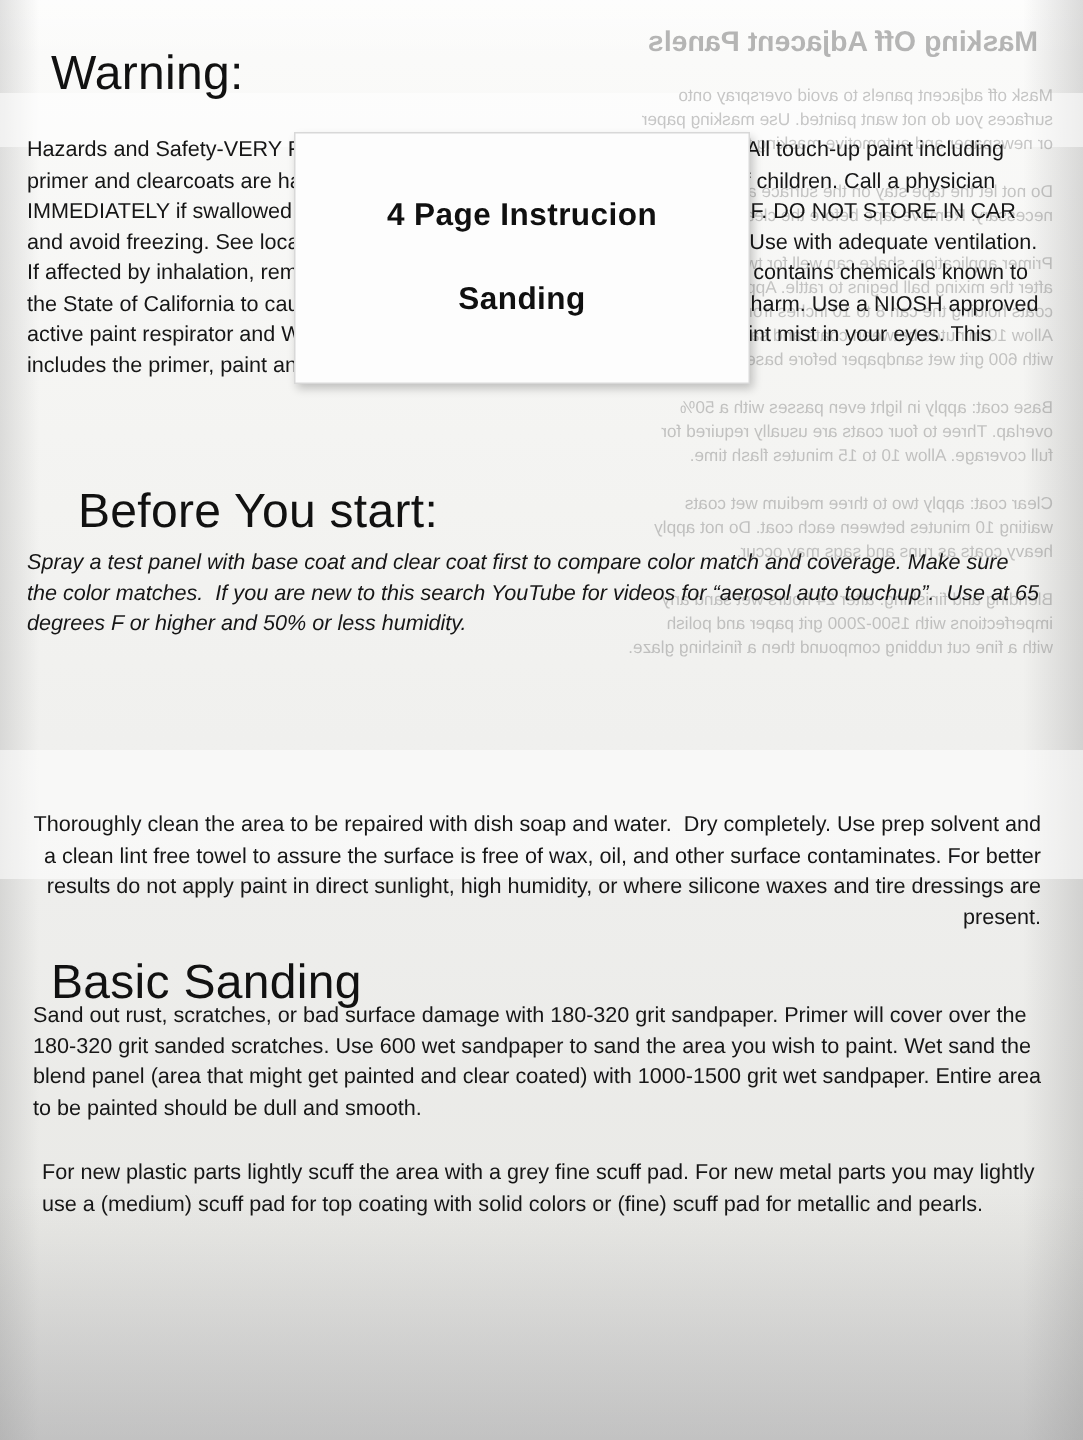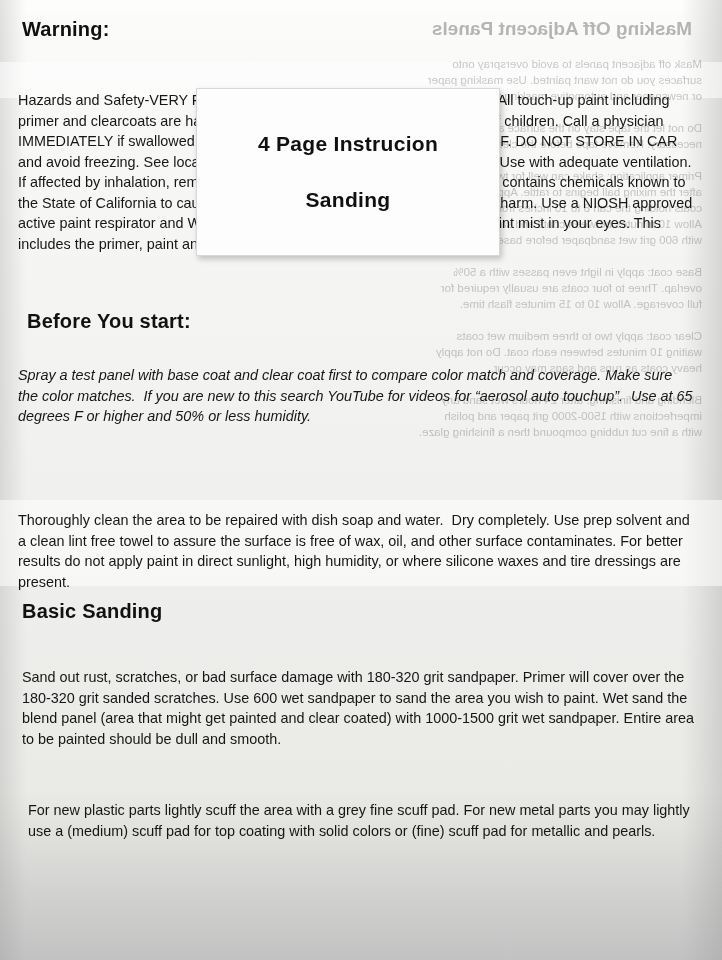--- a/index.html
+++ b/index.html
@@ -74,23 +74,23 @@
   }
 
   
   .content {
     position: absolute;
     left: 0; top: 0;
     width: 722px; height: 960px;
   }
   h2.section {
     position: absolute;
-    margin: 4px;
-    font-weight: bold;
-    font-size: 20px;
+    margin: 16px;
+    font-weight: normal;
+    font-size: 32px;
     letter-spacing: .2px;
     color: #111;
   }
   p.para {
     position: absolute;
     margin: 0;
     font-size: 14.4px;
     line-height: 20.5px;
     color: #161616;
     white-space: pre-wrap;
@@ -156,28 +156,28 @@
 
 Blending and finishing: after 24 hours wet sand any
 imperfections with 1500-2000 grit paper and polish
 with a fine cut rubbing compound then a finishing glaze.</div>
 
   <div class="content">
 
     <h2 class="section" style="left:18px; top:14px;">Warning:</h2>
     <p class="para" style="left:18px; top:90px; width:676px;">Hazards and Safety-VERY FLAMMABLE. Keep away from heat and flame. All touch-up paint including primer and clearcoats are harmful or fatal if swallowed. Keep out of reach of children. Call a physician IMMEDIATELY if swallowed. Store in a cool dry place between 45F and 120F. DO NOT STORE IN CAR and avoid freezing. See local, state, federal regulations for proper disposal. Use with adequate ventilation. If affected by inhalation, remove to fresh air and call physician. This product contains chemicals known to the State of California to cause birth defects, cancer and other reproductive harm. Use a NIOSH approved active paint respirator and WEAR safety goggles when spraying to avoid paint mist in your eyes. This includes the primer, paint and clearcoat.</p>
 
-    <h2 class="section" style="left:23px; top:306px;">Before You start:</h2>
+    <h2 class="section" style="left:36px; top:306px;">Before You start:</h2>
     <p class="para" style="left:18px; top:365px; width:676px;font-style:italic;">Spray a test panel with base coat and clear coat first to compare color match and coverage. Make sure the color matches.  If you are new to this search YouTube for videos for “aerosol auto touchup”.  Use at 65 degrees F or higher and 50% or less humidity.</p>
 
-    <p class="para" style="left:18px; top:510px; width:676px;">Thoroughly clean the area to be repaired with dish soap and water.  Dry completely. Use prep solvent and a clean lint free towel to assure the surface is free of wax, oil, and other surface contaminates. For better results do not apply paint in direct sunlight, high humidity, or where silicone waxes and tire dressings are present.</p>
+    <p class="para" style="left:18px; top:540px; width:676px;text-align:right;">Thoroughly clean the area to be repaired with dish soap and water.  Dry completely. Use prep solvent and a clean lint free towel to assure the surface is free of wax, oil, and other surface contaminates. For better results do not apply paint in direct sunlight, high humidity, or where silicone waxes and tire dressings are present.</p>
 
-    <h2 class="section" style="left:18px; top:596px;">Basic Sanding</h2>
+    <h2 class="section" style="left:18px; top:620px;">Basic Sanding</h2>
     <p class="para" style="left:22px; top:667px; width:672px;">Sand out rust, scratches, or bad surface damage with 180-320 grit sandpaper. Primer will cover over the 180-320 grit sanded scratches. Use 600 wet sandpaper to sand the area you wish to paint. Wet sand the blend panel (area that might get painted and clear coated) with 1000-1500 grit wet sandpaper. Entire area to be painted should be dull and smooth.</p>
-    <p class="para" style="left:28px; top:772px; width:664px;margin-top:28px;">For new plastic parts lightly scuff the area with a grey fine scuff pad. For new metal parts you may lightly use a (medium) scuff pad for top coating with solid colors or (fine) scuff pad for metallic and pearls.</p>
+    <p class="para" style="left:28px; top:772px; width:664px;">For new plastic parts lightly scuff the area with a grey fine scuff pad. For new metal parts you may lightly use a (medium) scuff pad for top coating with solid colors or (fine) scuff pad for metallic and pearls.</p>
 
   </div>
 
   <div id="label-card">
     <div class="line">4 Page Instrucion</div>
     <div class="line">Sanding</div>
   </div>
 
 </div>
 

